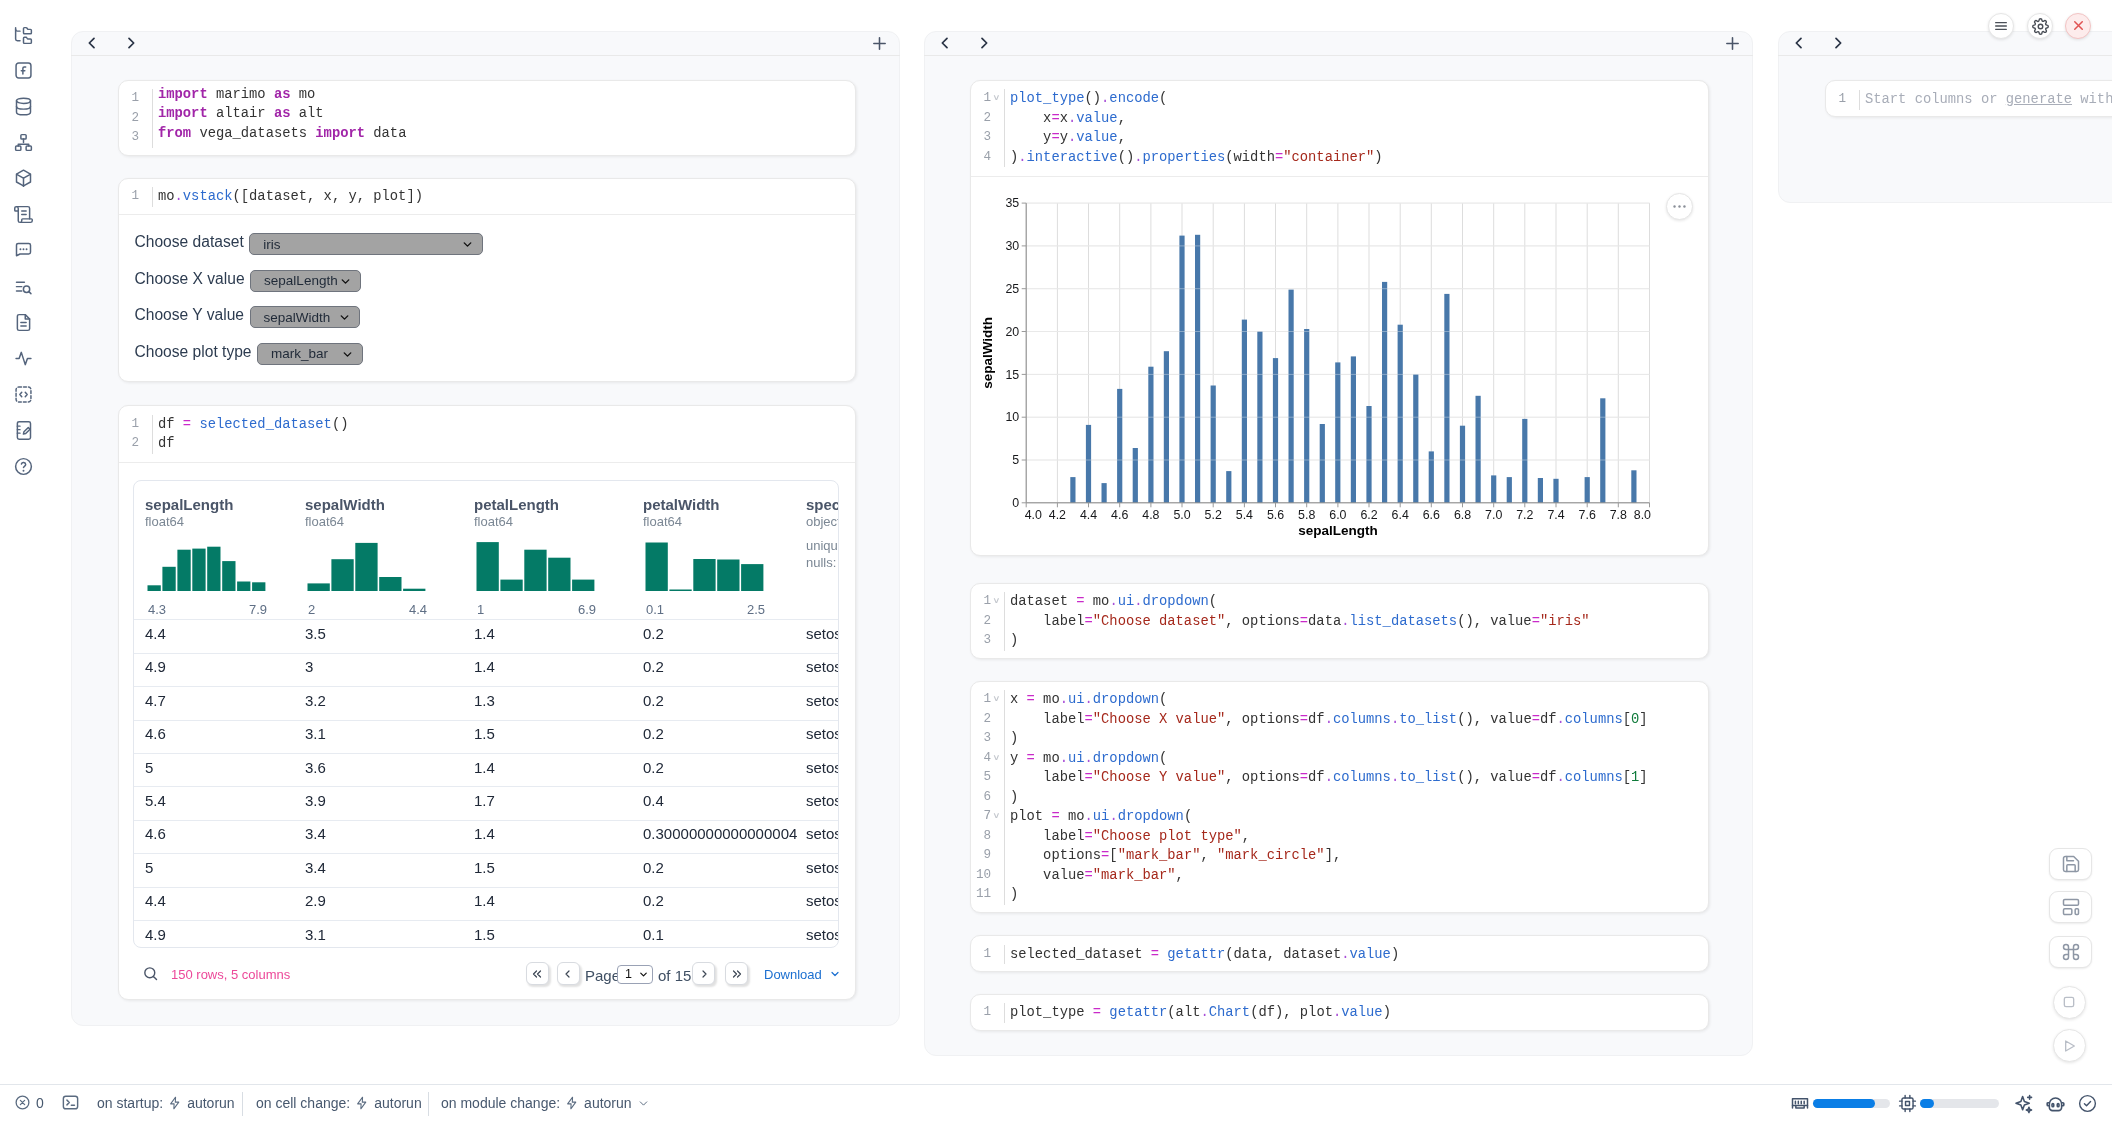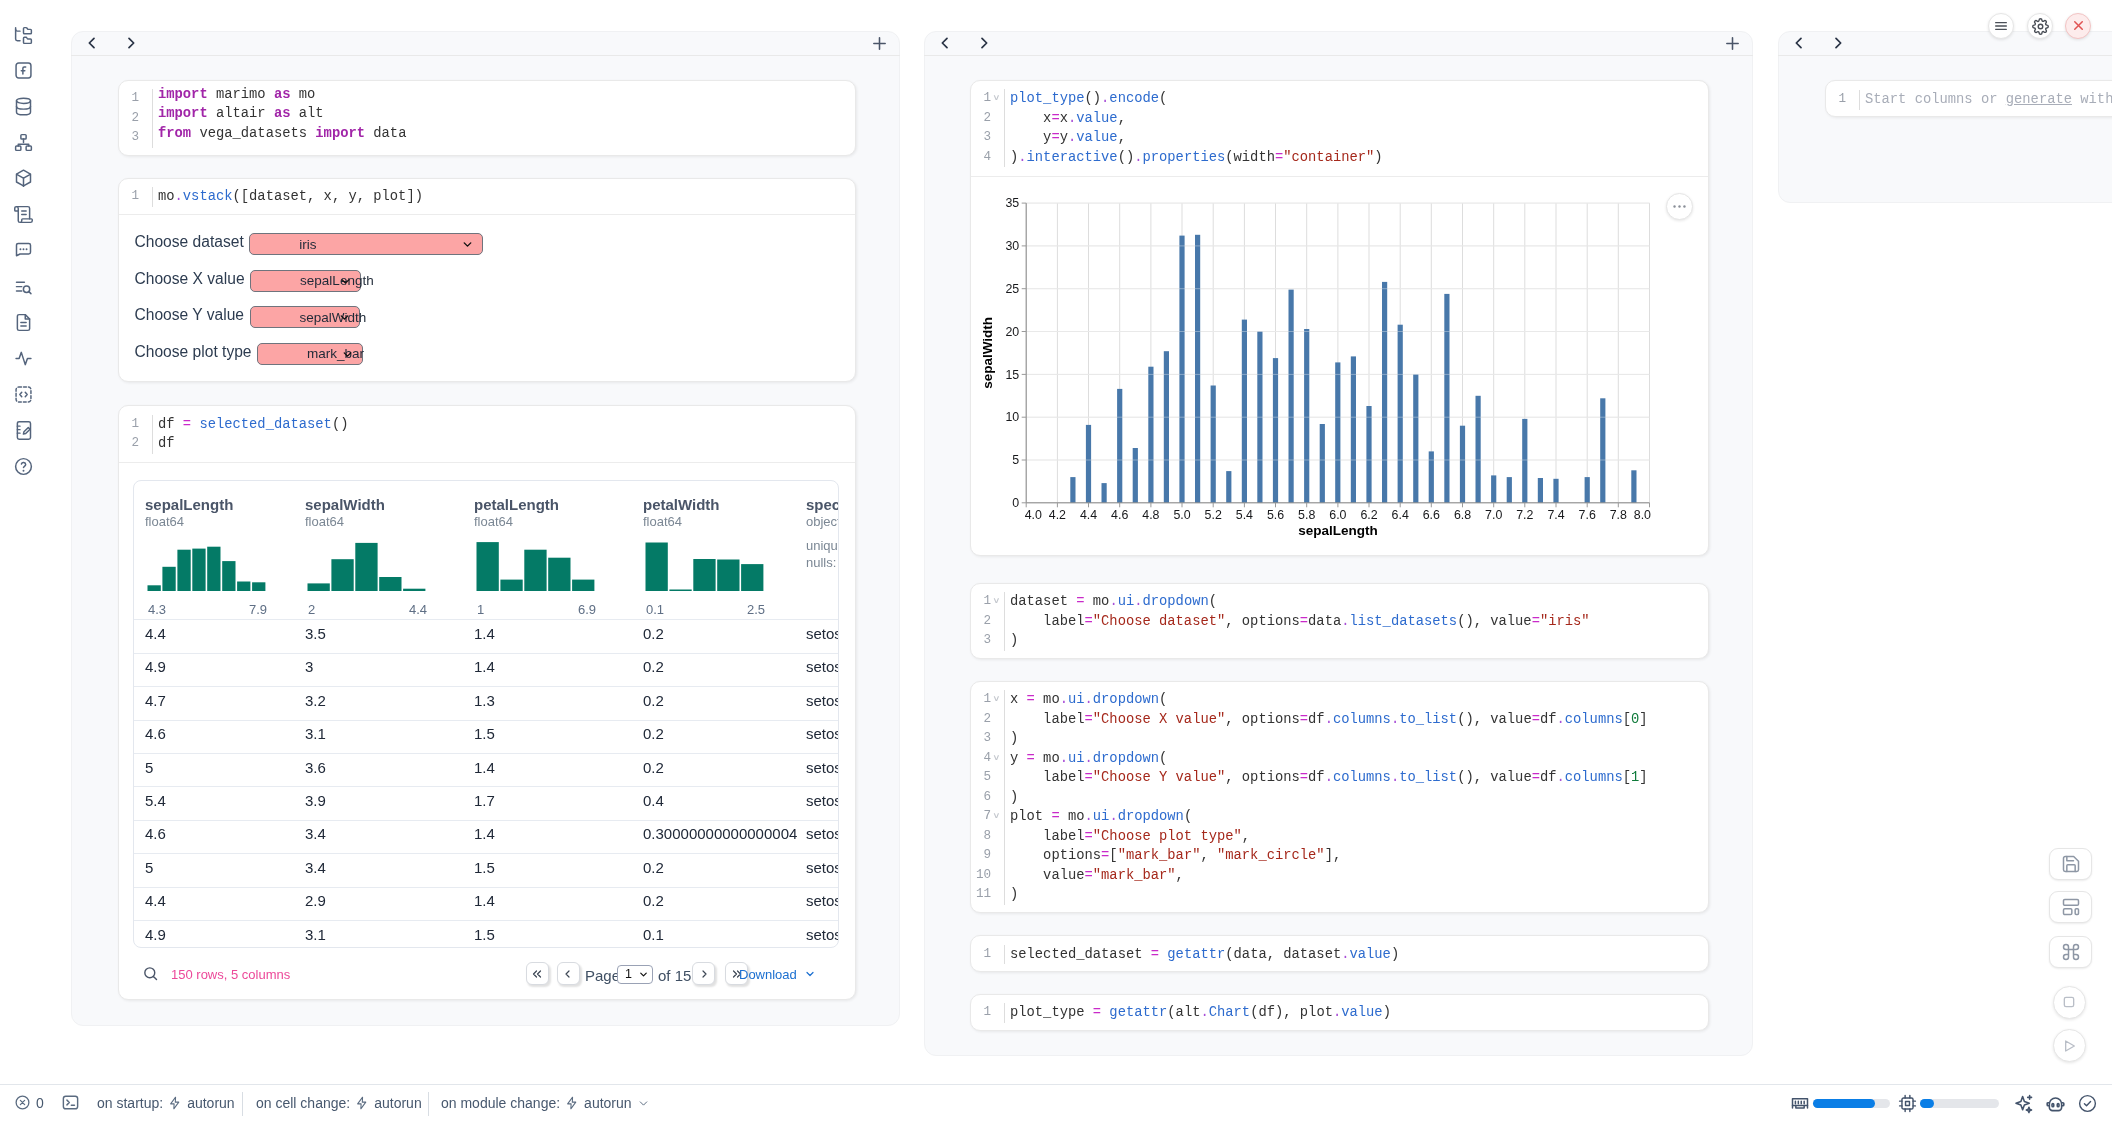--- a/index.html
+++ b/index.html
@@ -15,22 +15,22 @@
 .codeblk{position:absolute;font-family:"Liberation Mono",monospace;font-size:13.8px;
  color:#333;white-space:pre;}
 .cl{height:19.5px;line-height:19.5px;}
 .k{color:#a125a8;font-weight:bold;}
 .o{color:#c92ac9;}
 .d{color:#a94fd8;}
 .f{color:#2d6bce;}
 .s{color:#a5281b;}
 .n{color:#0e7a3a;}
 .uirow{position:absolute;display:flex;align-items:flex-start;font-size:15.6px;color:#2d3c50;}
-.sel{height:22px;border:1.2px solid #6f747d;border-radius:5px;background:#fca5a5;
- display:flex;align-items:center;font-size:13.5px;color:#1f2937;position:relative;padding-left:36px;}
+.sel{height:22px;border:1.2px solid #6f747d;border-radius:5px;background:#a3a3a3;
+ display:flex;align-items:center;font-size:13.5px;color:#1f2937;position:relative;}
 .sel .st{padding-left:13px;}
 .sel svg{position:absolute;right:8px;top:4px;}
 .hbox{position:absolute;}
 .thead{position:absolute;font-size:15px;font-weight:bold;color:#4a5568;white-space:nowrap;}
 .ttype{position:absolute;font-size:13px;color:#7b8794;white-space:nowrap;}
 .tminmax{position:absolute;font-size:13px;color:#5f6f85;white-space:nowrap;}
 .trow{position:absolute;font-size:15px;color:#202938;white-space:nowrap;}
 .tdiv{position:absolute;height:1px;background:#e7ebf1;}
 .pgbtn{position:absolute;width:23px;height:23px;border:1px solid #d8dbe0;border-radius:6px;
  background:#fff;box-shadow:1.5px 2px 2px rgba(0,0,0,0.12);color:#3c4654;
@@ -373,21 +373,21 @@
 <div class="pgbtn" style="left:573px;top:556px;">
       <svg width="12" height="12" viewBox="0 0 24 24" fill="none" stroke="#3c4654" stroke-width="2.4" stroke-linecap="round" stroke-linejoin="round">
         <path d="M10 6l6 6-6 6"></path>
       </svg>
     </div>
 <div class="pgbtn" style="left:606px;top:556px;">
       <svg width="12" height="12" viewBox="0 0 24 24" fill="none" stroke="#3c4654" stroke-width="2.4" stroke-linecap="round" stroke-linejoin="round">
         <path d="M5 6l6 6-6 6M13 6l6 6-6 6"></path>
       </svg>
     </div>
-<div class="ftext2 link" style="left:620px;top:561px;font-size:13px;">Download&nbsp;&nbsp;<svg width="12" height="12" viewBox="0 0 24 24" fill="none" stroke="#1b6fd0" stroke-width="2.4" stroke-linecap="round" stroke-linejoin="round" style="display:inline;vertical-align:-1px;">
+<div class="ftext2 link" style="left:645px;top:561px;font-size:13px;">Download&nbsp;&nbsp;<svg width="12" height="12" viewBox="0 0 24 24" fill="none" stroke="#1b6fd0" stroke-width="2.4" stroke-linecap="round" stroke-linejoin="round" style="display:inline;vertical-align:-1px;">
         <path d="M6 9l6 6 6-6"></path>
       </svg></div>
 </div>
 <div class="cell" style="left:970px;top:79.5px;width:739px;height:476.5px;">
 <div class="gut" style="top:8.75px;">
       <div class="gl">1<span class="fold">∨</span></div>
       <div class="gl">2</div>
       <div class="gl">3</div>
       <div class="gl">4</div>
     </div>

